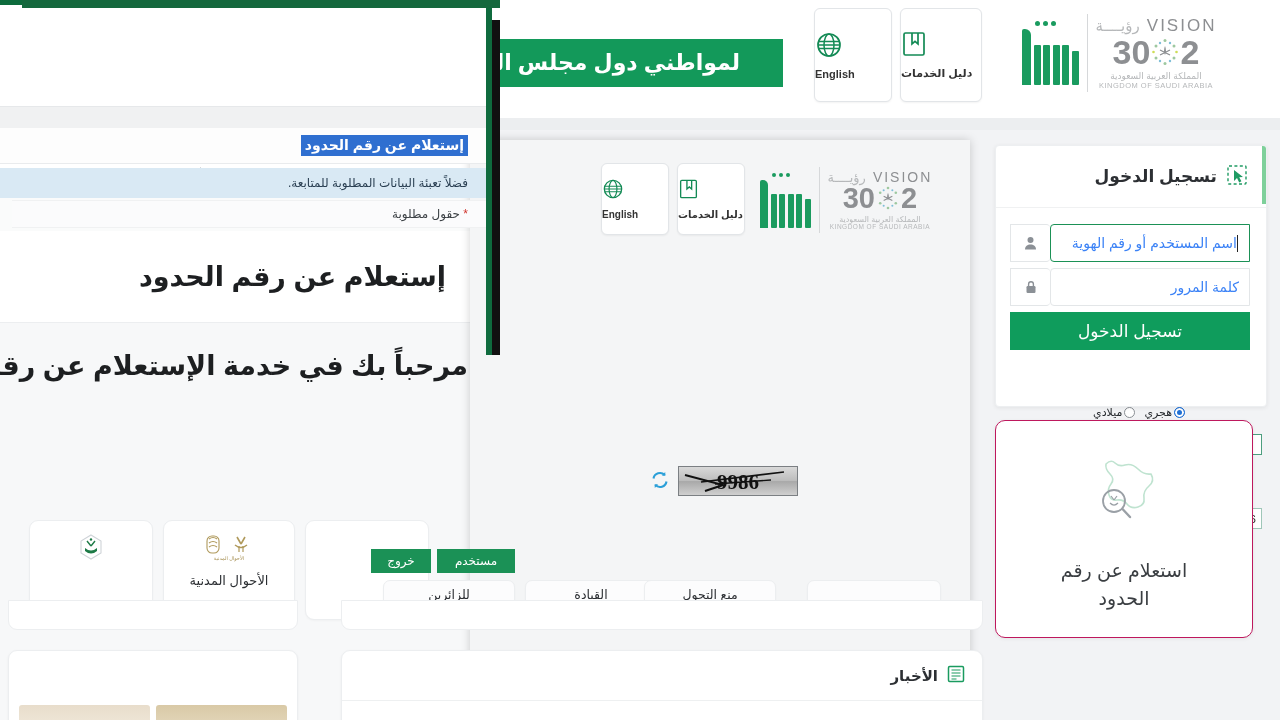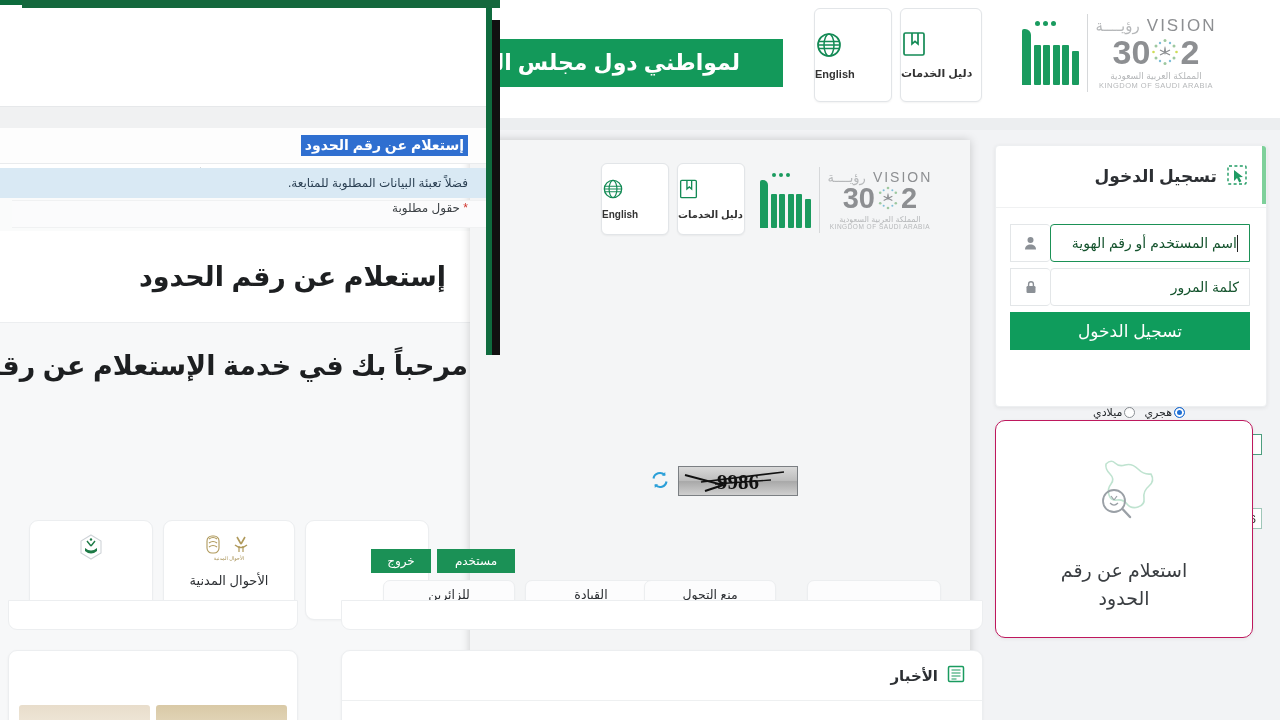--- a/index.html
+++ b/index.html
@@ -95,21 +95,21 @@
   #vision-mid{left:760px;top:167px;}
 
   #cw-graybar{left:0;top:106px;width:486px;height:22px;background:#f0f1f2;border-top:1px solid #e6e8ea;}
   #cw-titlerow{left:0;top:128px;width:486px;height:36px;background:#fdfdfd;border-bottom:1px solid #e9ebed;
       display:flex;align-items:center;justify-content:flex-start;padding-right:18px;box-sizing:border-box;}
   #cw-title{background:#2f6fd0;color:#ffffff;font-size:14px;font-weight:bold;padding:2px 4px 3px 4px;}
   #cw-note{left:0;top:168px;width:486px;height:30px;background:#d9e9f4;display:flex;align-items:center;
       justify-content:flex-start;padding-right:18px;box-sizing:border-box;}
   #cw-note span{font-size:12px;color:#2a3f52;}
   #cw-required{left:12px;top:200px;width:474px;height:28px;background:#fbfbfc;border-top:1px solid #f0f1f2;
-      border-bottom:1px solid #f0f1f2;display:flex;justify-content:flex-start;
+      border-bottom:1px solid #f0f1f2;display:flex;align-items:center;justify-content:flex-start;
       padding-right:18px;box-sizing:border-box;}
   #cw-required span{font-size:12px;color:#3d4246;}
   #cw-required .star{color:#d0342c;}
 
   .frow{position:absolute;display:flex;align-items:center;justify-content:flex-start;gap:0;}
   .flabel{font-size:11.5px;color:#24282c;font-weight:bold;width:106px;text-align:right;}
   .flabel .star{color:#d8372c;font-size:11px;}
   .fcolon{width:26px;text-align:center;font-size:12px;color:#24282c;}
   .finput{width:118px;height:21px;border:1px solid #4d9e7f;background:#fff;box-sizing:border-box;
       font-size:11px;color:#222;display:flex;align-items:center;justify-content:flex-start;padding:0 5px;}
@@ -160,21 +160,21 @@
       border-radius:4px;box-shadow:0 1px 4px rgba(0,0,0,.07);overflow:hidden;}
   #login-accent{position:absolute;right:0;top:0;width:4px;height:58px;background:#7ed09a;}
   #login-head{position:absolute;right:0;top:0;width:270px;height:62px;display:flex;align-items:center;
       justify-content:flex-start;gap:9px;padding-right:18px;box-sizing:border-box;border-bottom:1px solid #f0f1f2;}
   #login-head .t{font-size:17px;color:#2c2f33;font-weight:bold;}
   .loginfield{position:absolute;height:38px;display:flex;align-items:stretch;}
   .lf-icon{width:40px;border:1px solid #e3e6e8;border-right:none;border-radius:0 4px 4px 0;background:#fff;
       display:flex;align-items:center;justify-content:center;box-sizing:border-box;}
   .lf-input{flex:1;border:1px solid #e3e6e8;border-radius:4px 0 0 4px;background:#fff;
       display:flex;align-items:center;justify-content:flex-start;padding-right:10px;box-sizing:border-box;
-      font-size:14px;color:#14532d;}
+      font-size:14px;color:#3b82f6;}
   .loginfield.focused .lf-input{border:1.6px solid #1b9156;}
   #lf-user{right:16px;top:78px;width:240px;}
   #lf-pass{right:16px;top:122px;width:240px;}
   .caret{display:inline-block;width:1px;height:17px;background:#222;margin-right:1px;}
   #btn-login{position:absolute;right:16px;top:166px;width:240px;height:38px;background:#0f9c5c;color:#fff;
       display:flex;align-items:center;justify-content:center;font-size:17px;}
   #newuser-row{position:absolute;right:16px;top:218px;width:240px;height:34px;display:flex;align-items:center;
       justify-content:flex-start;gap:10px;}
   #newuser-row .t{font-size:15px;color:#3c4044;}
 

